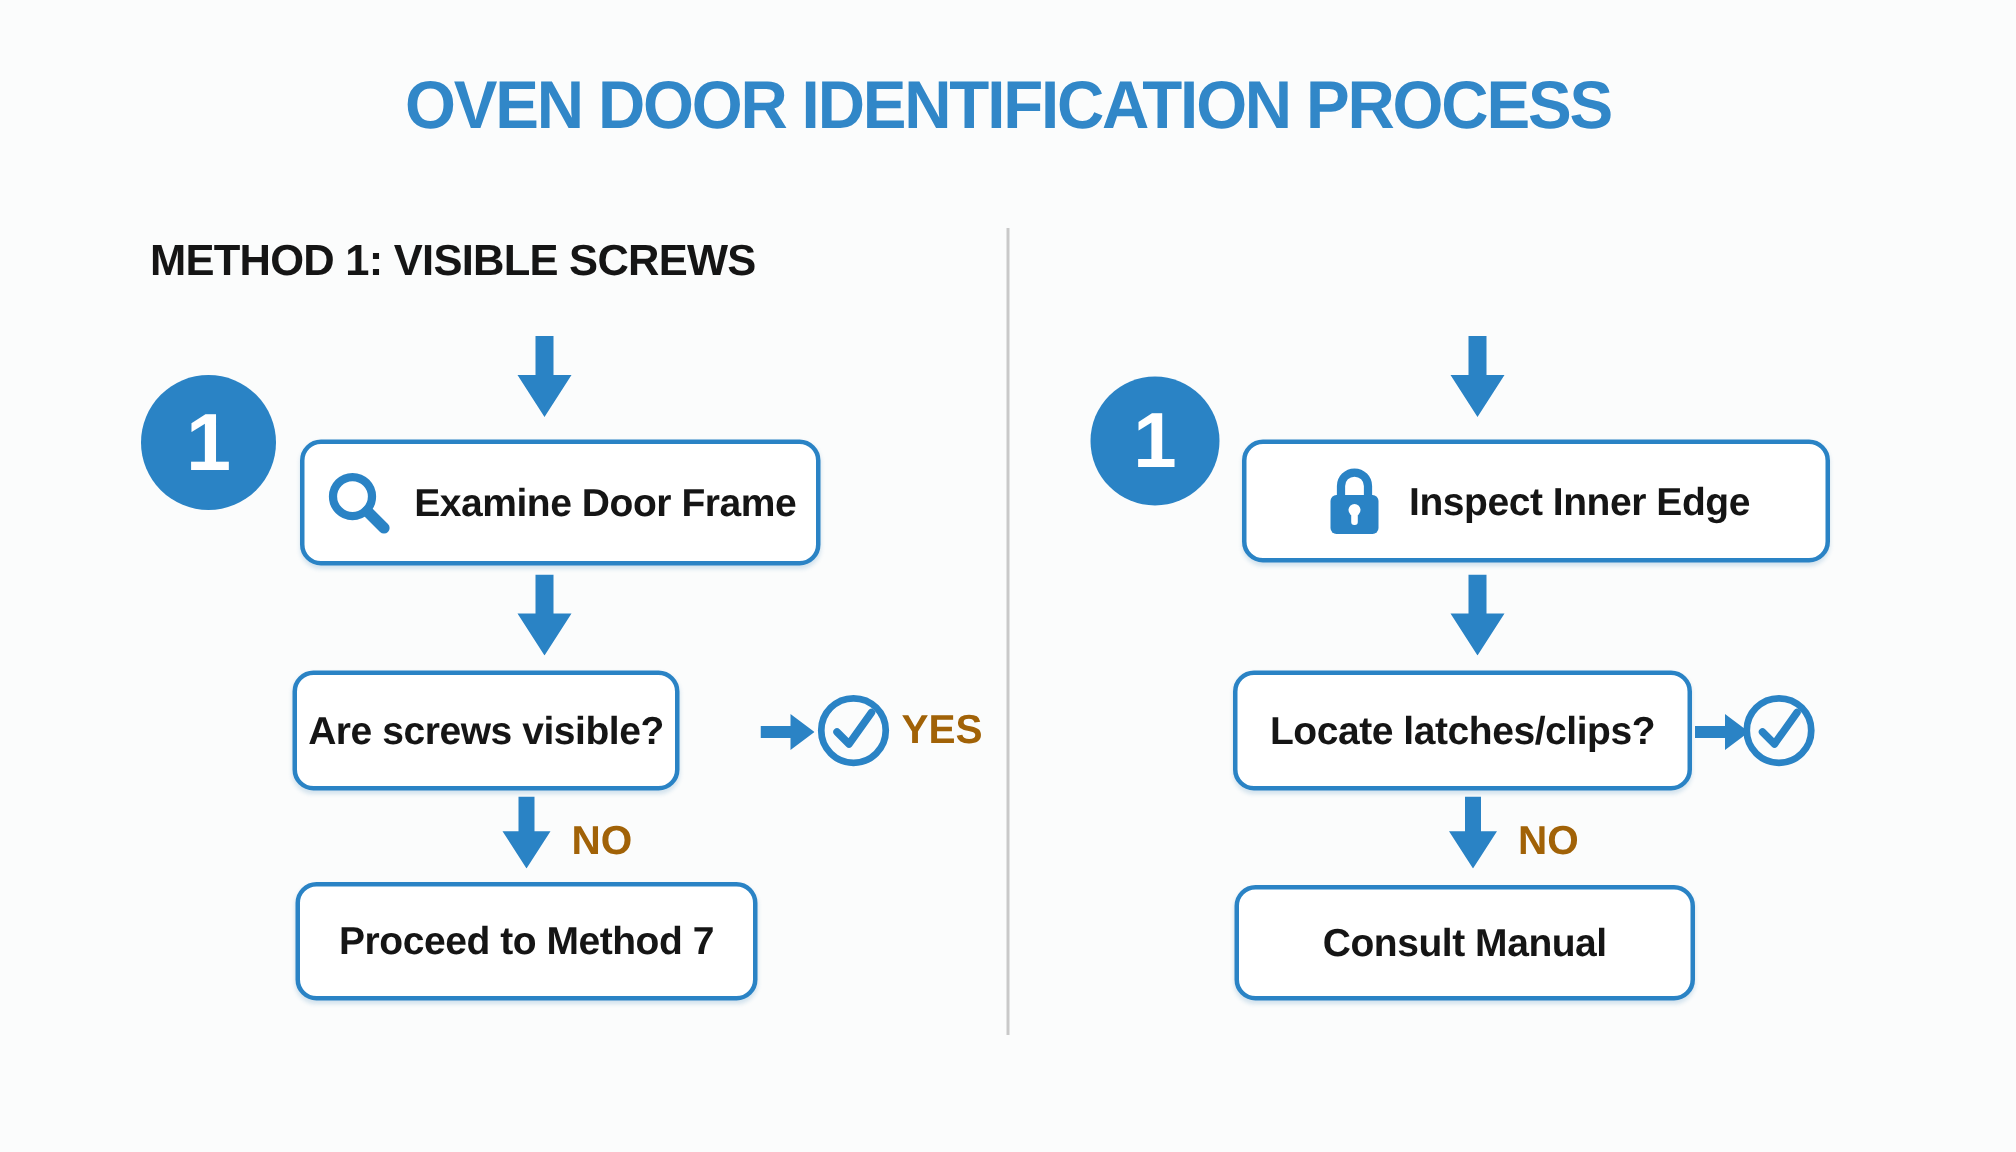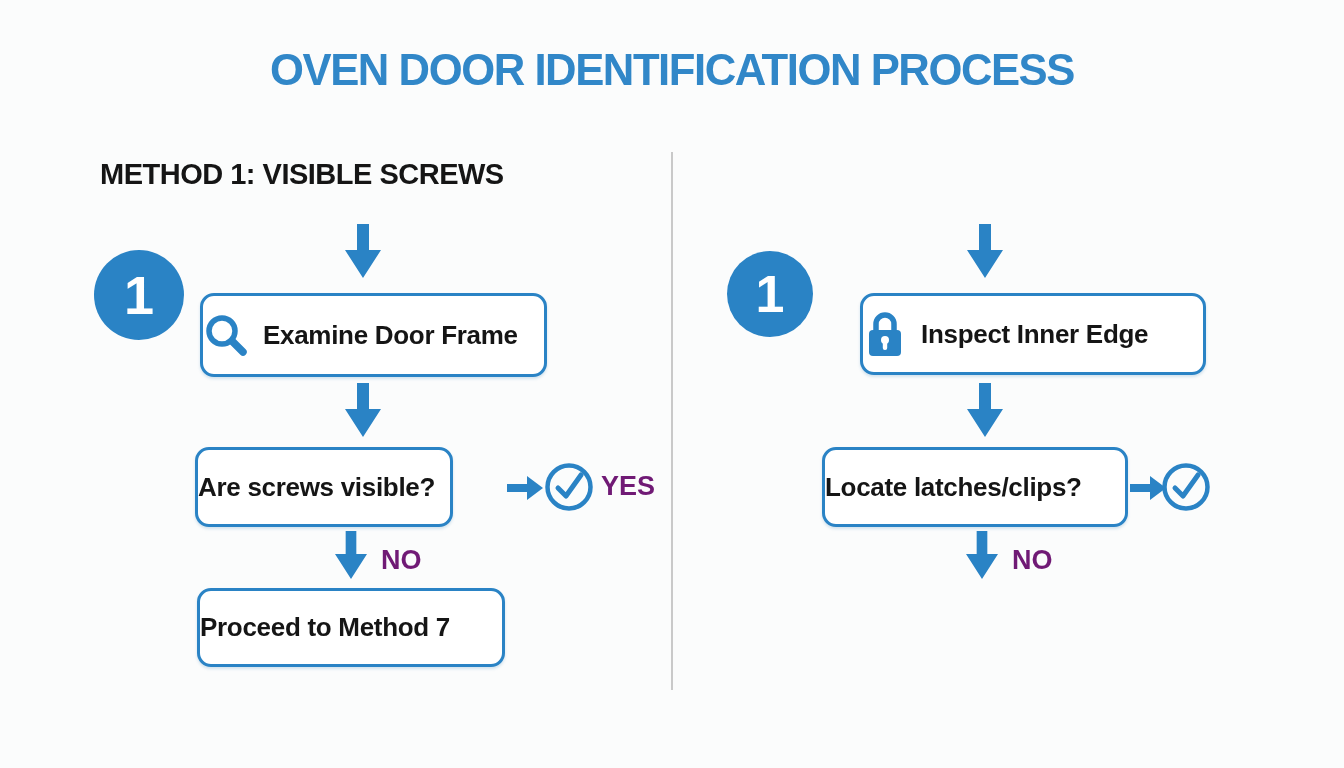--- a/index.html
+++ b/index.html
@@ -22,33 +22,33 @@
   .heading.m2{left:710px;}
   .badge{
     position:absolute;width:90px;height:90px;border-radius:50%;
     background:#2A83C5;display:flex;align-items:center;justify-content:center;
     color:#ffffff;font-size:54px;font-weight:700;
   }
   .badge.m1{left:94px;top:250px;}
   .badge.m2{left:727px;top:251px;width:86px;height:86px;font-size:52px;}
   .flowbox{
     position:absolute;background:#ffffff;border:3px solid #2A83C5;border-radius:14px;
-    display:flex;align-items:center;gap:14px;
+    display:flex;align-items:center;justify-content:center;gap:14px;
     box-shadow:0 2px 3px rgba(30,110,170,0.18);box-sizing:border-box;
   }
   .flowbox .lbl{font-size:26px;font-weight:700;letter-spacing:-0.3px;white-space:nowrap;}
   .b1-m1{left:200px;top:293px;width:347px;height:84px;}
   .b2-m1{left:195px;top:447px;width:258px;height:80px;}
   .b3-m1{left:197px;top:588px;width:308px;height:79px;}
-  .b1-m2{left:860px;top:293px;width:346px;height:82px;}
+  .b1-m2{left:828px;top:293px;width:392px;height:82px;}
   .b2-m2{left:822px;top:447px;width:306px;height:80px;}
   .b3-m2{left:823px;top:590px;width:307px;height:77px;}
   .abs{position:absolute;}
   .yn{
-    position:absolute;font-size:27px;font-weight:700;color:#701a75;white-space:nowrap;
+    position:absolute;font-size:27px;font-weight:700;color:#a16207;white-space:nowrap;
   }
   .yes-m1{left:601px;top:471px;}
   .no-m1{left:381px;top:545px;}
   .no-m2{left:1012px;top:545px;}
   .fillA{fill:#2A83C5;}
   .strokeA{stroke:#2A83C5;fill:none;}
   .icon{flex:0 0 auto;display:block;}
 </style>
 </head>
 <body>
@@ -139,14 +139,17 @@
     <circle class="strokeA" cx="26" cy="26" r="21.5" stroke-width="4.5"></circle>
     <path class="strokeA" d="M15 27 l8 8 L38 14" stroke-width="5" stroke-linecap="round" stroke-linejoin="round"></path>
   </svg>
   <div class="yn" style="left:1218px;top:471px"></div>
 
   <svg class="abs" style="left:963px;top:531px" width="38" height="48" viewBox="0 0 40 54">
     <path class="fillA" d="M14 0 h12 v26 h12 L20 54 L2 26 h12 Z"></path>
   </svg>
   <div class="yn no-m2">NO</div>
 
+  <div class="flowbox b3-m2">
+    <span class="lbl">Consult Manual</span>
+  </div>
 
 </div>
 
 </body></html>

